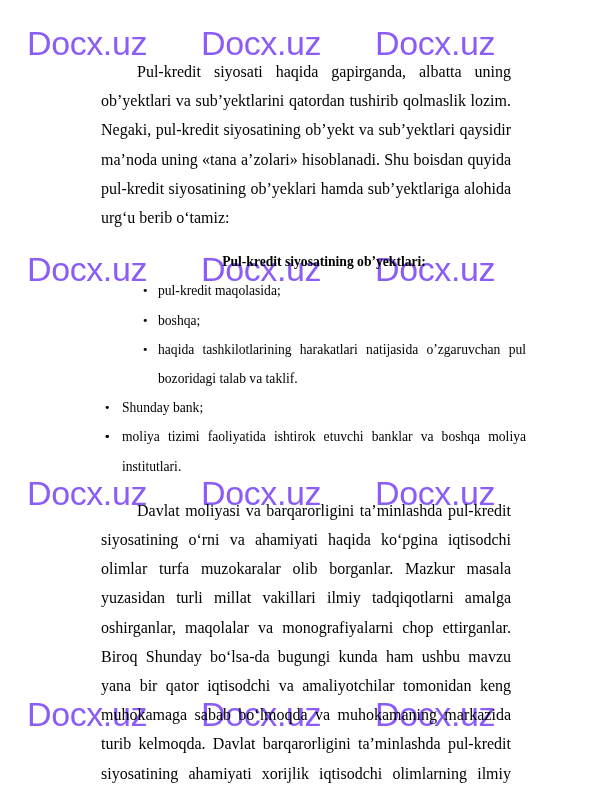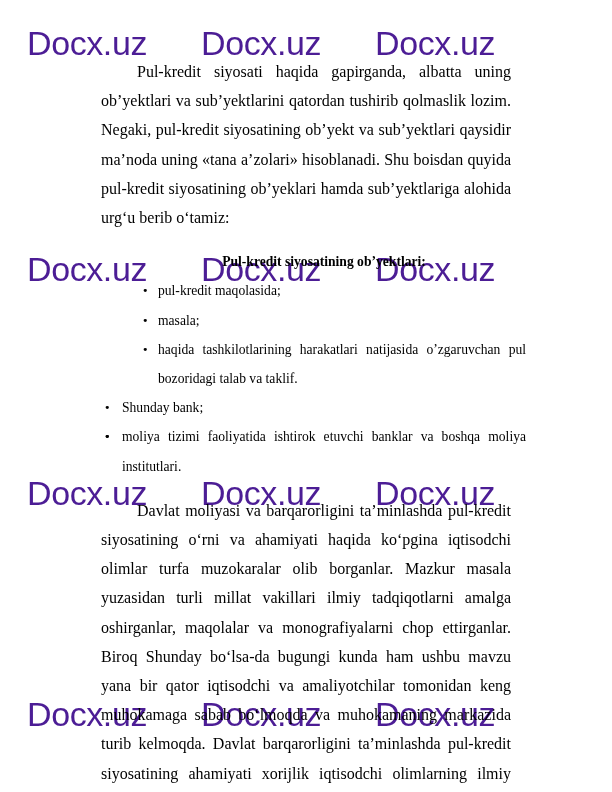--- a/index.html
+++ b/index.html
@@ -31,21 +31,21 @@
     display: flex;
     gap: 54px;
     padding-left: 27px;
     box-sizing: border-box;
   }
   .wm {
     font-family: "Liberation Sans", "DejaVu Sans", sans-serif;
     font-size: 34px;
     line-height: 34px;
     letter-spacing: -0.4px;
-    color: #4c1d95;
+    color: #8b5cf6;
     white-space: nowrap;
     font-weight: 400;
   }
   .wm-row-1 { top: 26px; }
   .wm-row-2 { top: 252px; }
   .wm-row-3 { top: 476px; }
   .wm-row-4 { top: 697px; }
 
   
   .content {
@@ -146,21 +146,21 @@
 
     <p class="heading">Pul-kredit siyosatining ob’yektlari:</p>
 
     <ul class="lvl1">
       <li class="nojust">
         <span class="bullet">•</span>
         <span>pul-kredit maqolasida;</span>
       </li>
       <li class="nojust">
         <span class="bullet">•</span>
-        <span>masala;</span>
+        <span>boshqa;</span>
       </li>
       <li>
         <span class="bullet">•</span>
         <span>haqida tashkilotlarining harakatlari natijasida o’zgaruvchan pul bozoridagi talab va taklif.</span>
       </li>
     </ul>
 
 
     <ul class="lvl2">
       <li class="nojust">

